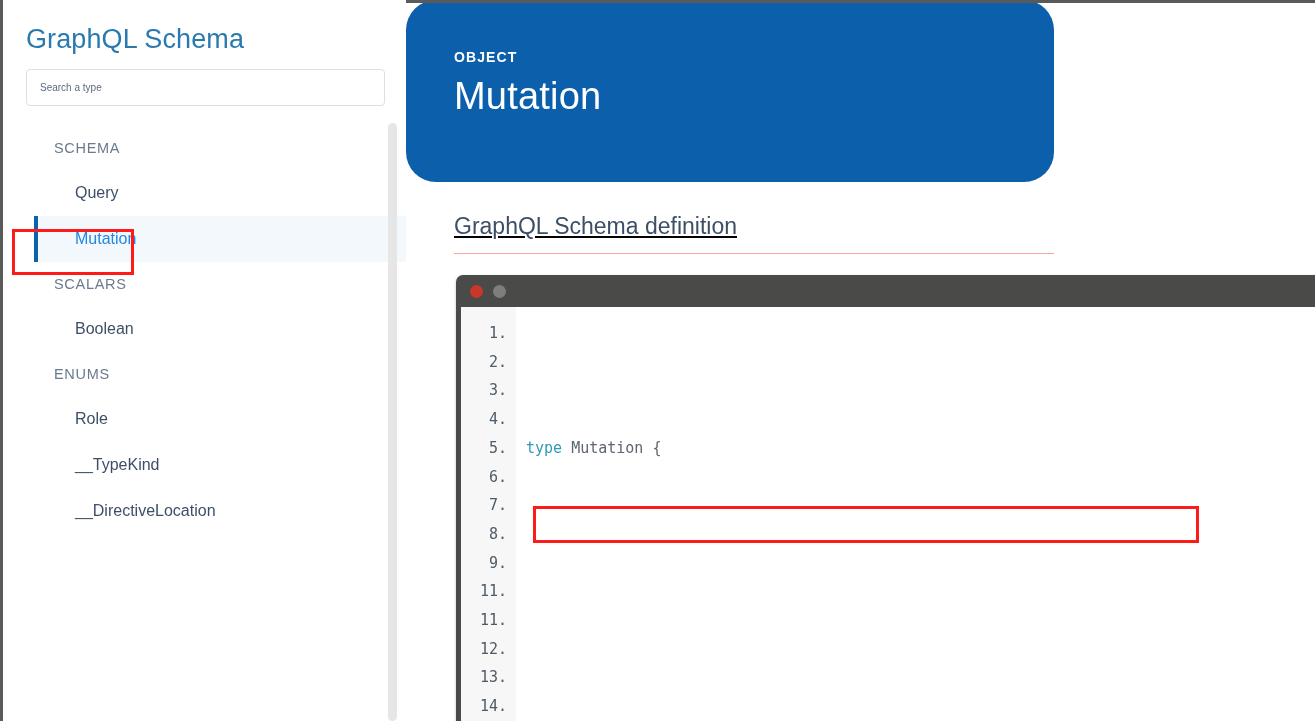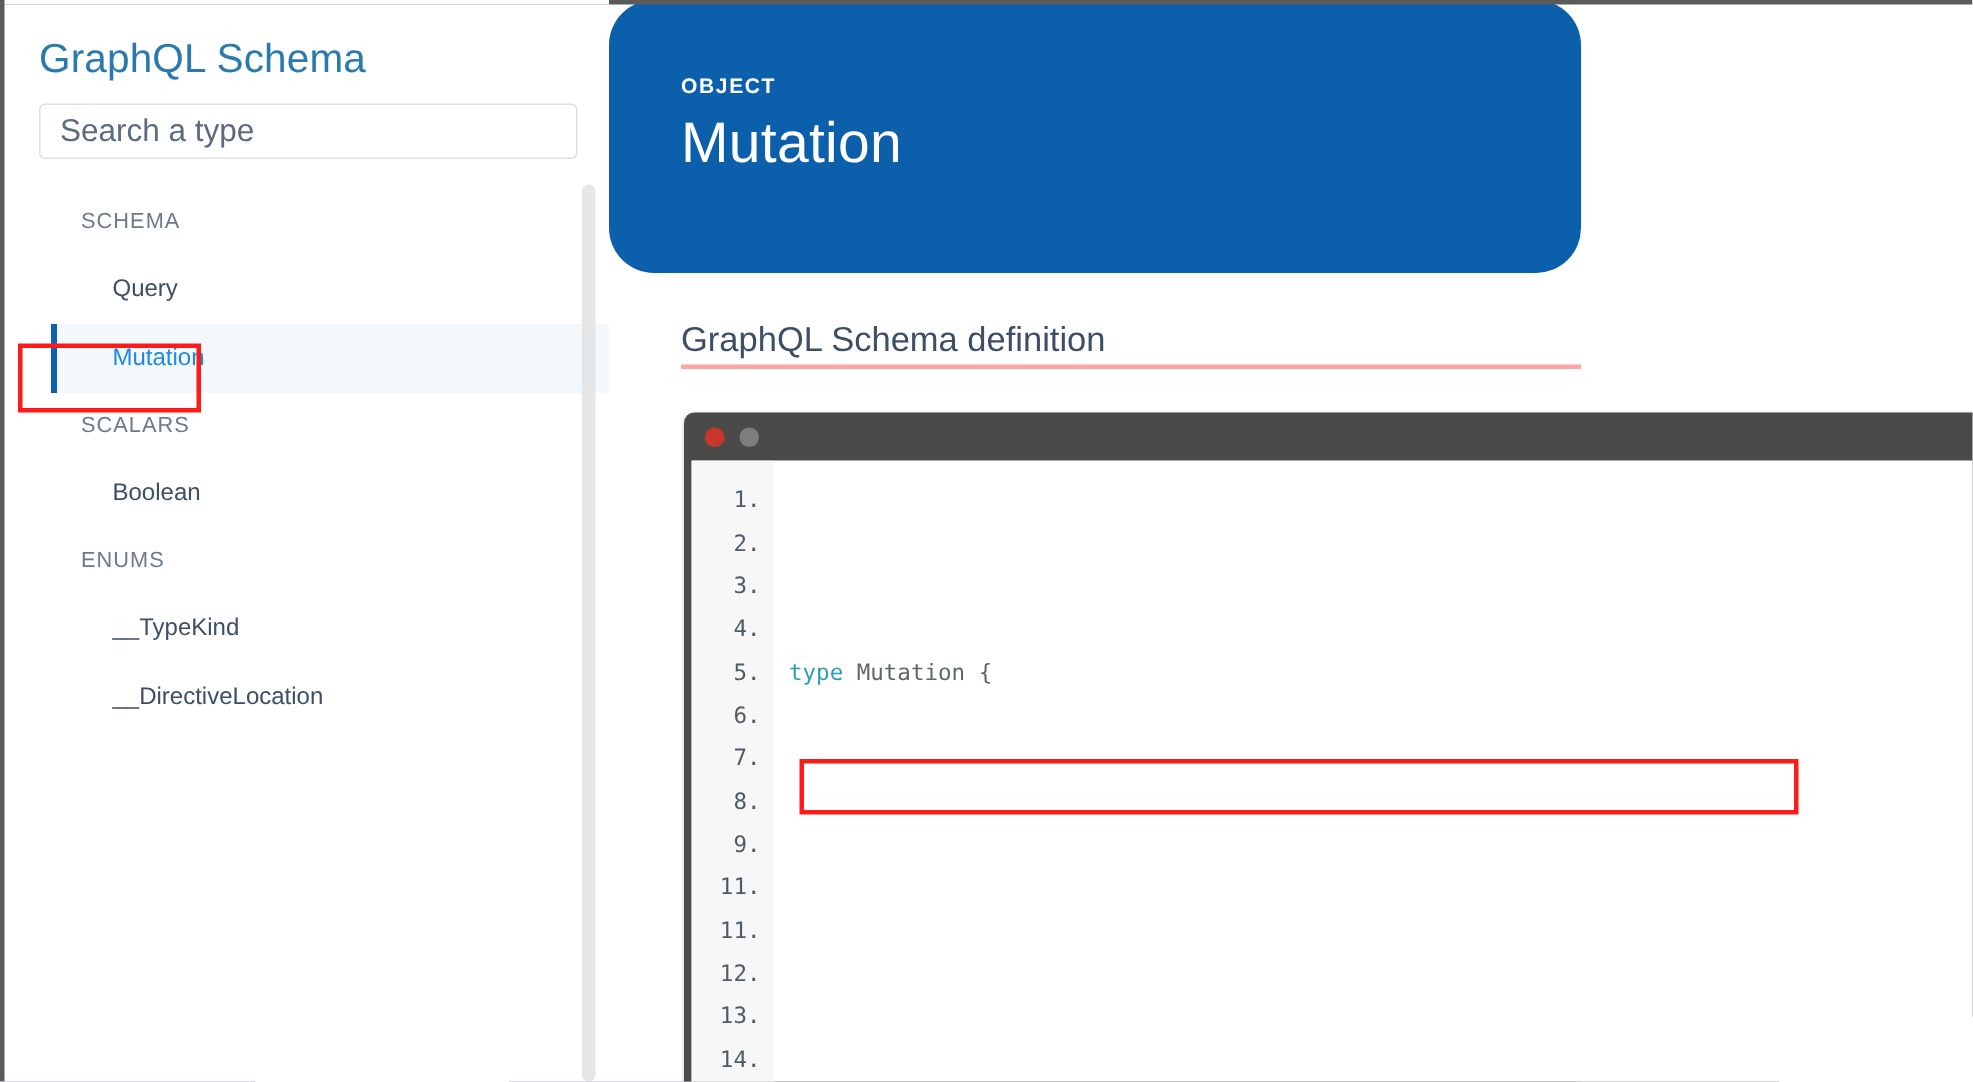--- a/index.html
+++ b/index.html
@@ -71,21 +71,21 @@
     padding: 13px 21px 0 26px;
   }
   .search-input {
     box-sizing: border-box;
     width: 359px;
     height: 37px;
     border: 1px solid #dcdfe3;
     border-radius: 4px;
     padding: 0 13px;
     font-family: "Liberation Sans", sans-serif;
-    font-size: 21px;
+    font-size: 10px;
     color: #4a5568;
     background: #ffffff;
     outline: none;
   }
   .search-input::placeholder {
     color: #5b6b80;
     opacity: 1;
   }
 
   .nav {
@@ -161,24 +161,25 @@
     color: #ffffff;
     font-size: 38px;
     font-weight: 400;
     line-height: 46px;
     margin-top: 7px;
     letter-spacing: 0.2px;
   }
 
   .section-head {
     margin: 30px 0 0 48px;
-    padding-bottom: 3px;
-    border-bottom: 3px solid #fca5a5;
+    padding-bottom: 13px;
+    border-bottom: 1px solid #fca5a5;
     margin-right: 0;
     width: 856px;
+    text-decoration: underline;
   }
   .section-head-text {
     color: #3d4f66;
     font-size: 23px;
     font-weight: 400;
     line-height: 28px;
   }
 
   
   .code-window {
@@ -285,20 +286,21 @@
         <div class="nav-item active">Mutation</div>
       </div>
 
       <div class="nav-group">
         <div class="nav-group-title">SCALARS</div>
         <div class="nav-item">Boolean</div>
       </div>
 
       <div class="nav-group">
         <div class="nav-group-title">ENUMS</div>
+        <div class="nav-item">Role</div>
         <div class="nav-item">__TypeKind</div>
         <div class="nav-item">__DirectiveLocation</div>
       </div>
 
 
     </nav>
 
     <div class="sb-track"></div>
   </aside>
 

